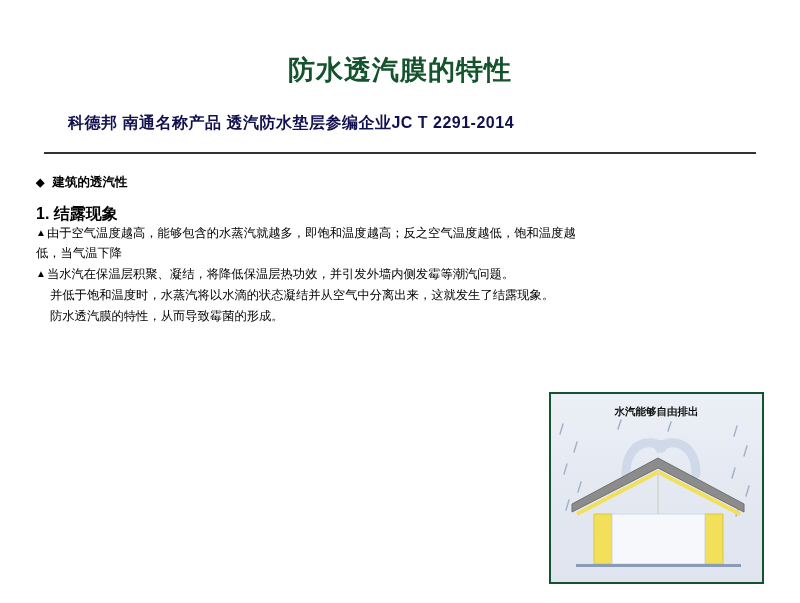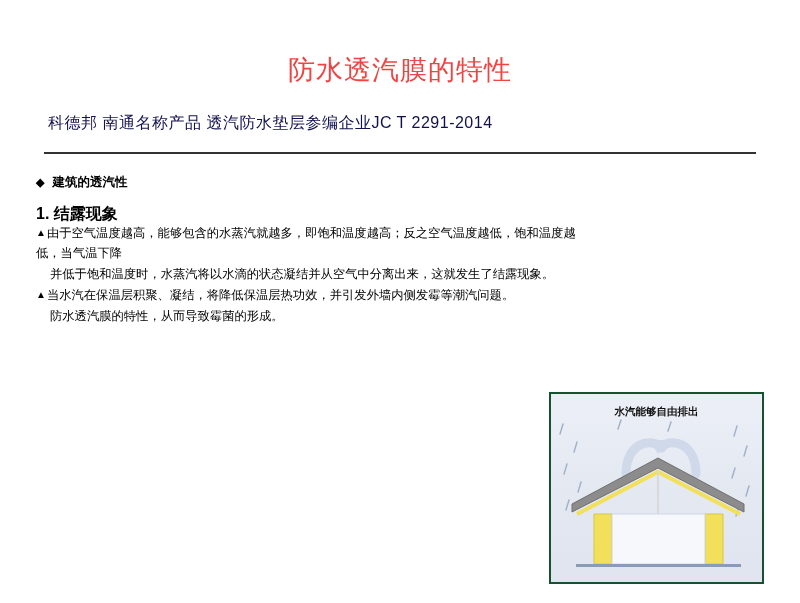--- a/index.html
+++ b/index.html
@@ -18,30 +18,30 @@
     left: 0; top: 0;
     width: 800px; height: 603px;
     background: #ffffff;
   }
   .title {
     position: absolute;
     left: 0; top: 52px;
     width: 800px;
     text-align: center;
     font-size: 27px;
-    font-weight: normal;
-    color: #ef4444;
+    font-weight: bold;
+    color: #14532d;
     letter-spacing: 1px;
   }
   .subtitle {
     position: absolute;
-    left: 48px; top: 113px;
+    left: 68px; top: 113px;
     width: 700px;
     font-size: 16px;
-    font-weight: normal;
+    font-weight: bold;
     color: #11114f;
     letter-spacing: 0.5px;
   }
   .divider {
     position: absolute;
     left: 44px; top: 152px;
     width: 712px;
     height: 2px;
     background: #333333;
   }
@@ -142,25 +142,25 @@
   <div class="section-head">
     <span class="diamond">◆</span><span>建筑的透汽性</span>
   </div>
 
   <div class="sub-head">1. 结露现象</div>
 
   <div class="body-block">
     <p class="para">
       <span class="mark">▲</span><span>由于空气温度越高，能够包含的水蒸汽就越多，即饱和温度越高；反之空气温度越低，饱和温度越低，当气温下降</span>
     </p>
+    <p class="para">
+      <span class="mark">▲</span><span>当水汽在保温层积聚、凝结，将降低保温层热功效，并引发外墙内侧发霉等潮汽问题。</span>
+    </p>
     <p class="para cont">
       <span>并低于饱和温度时，水蒸汽将以水滴的状态凝结并从空气中分离出来，这就发生了结露现象。</span>
-    </p>
-    <p class="para">
-      <span class="mark">▲</span><span>当水汽在保温层积聚、凝结，将降低保温层热功效，并引发外墙内侧发霉等潮汽问题。</span>
     </p>
     <p class="para cont">
       <span>防水透汽膜的特性，从而导致霉菌的形成。</span>
     </p>
   </div>
 
   <div class="figure">
     <div class="fig-inner"></div>
 
     <div class="rain">

